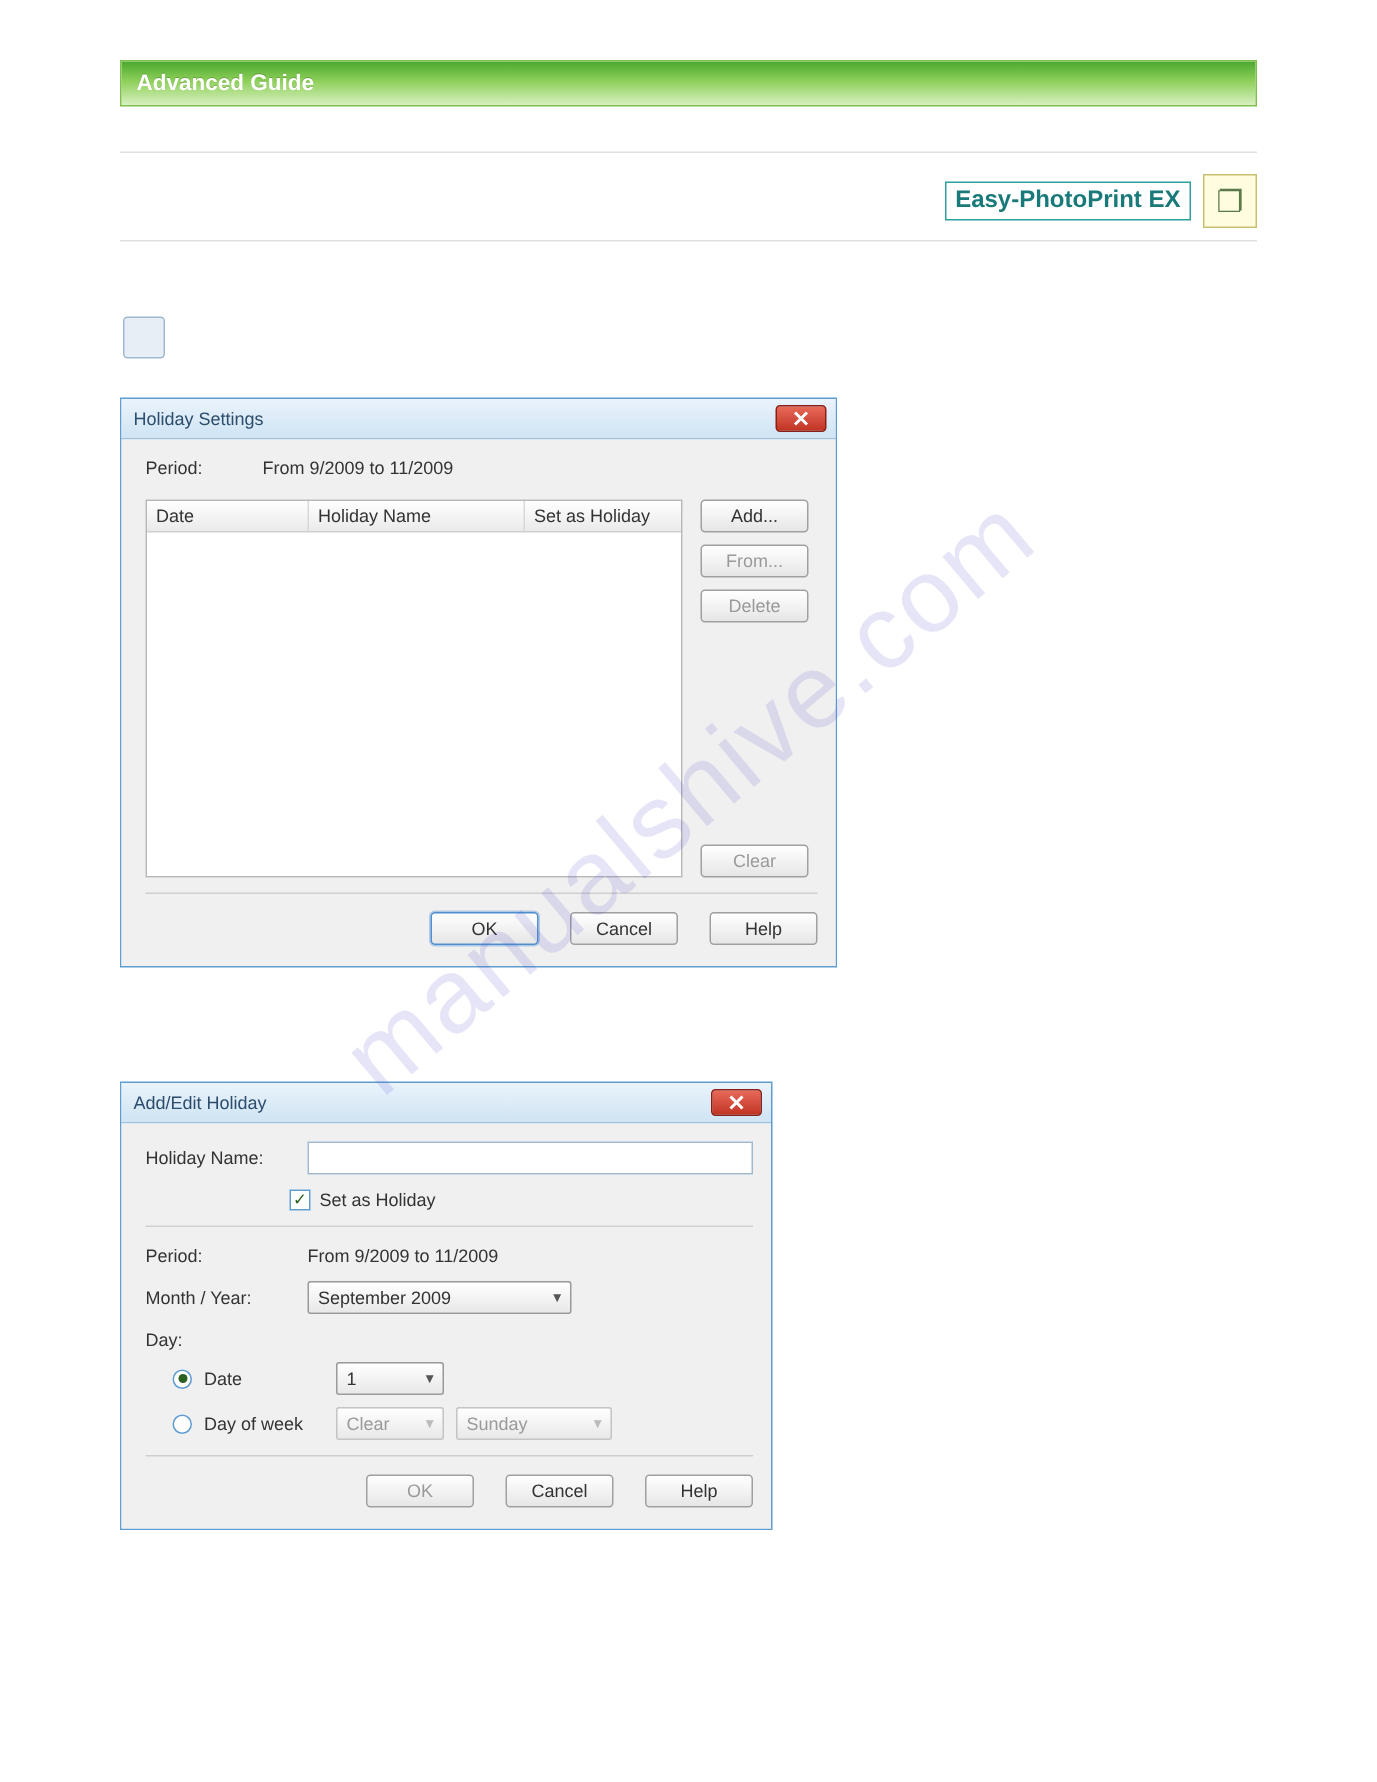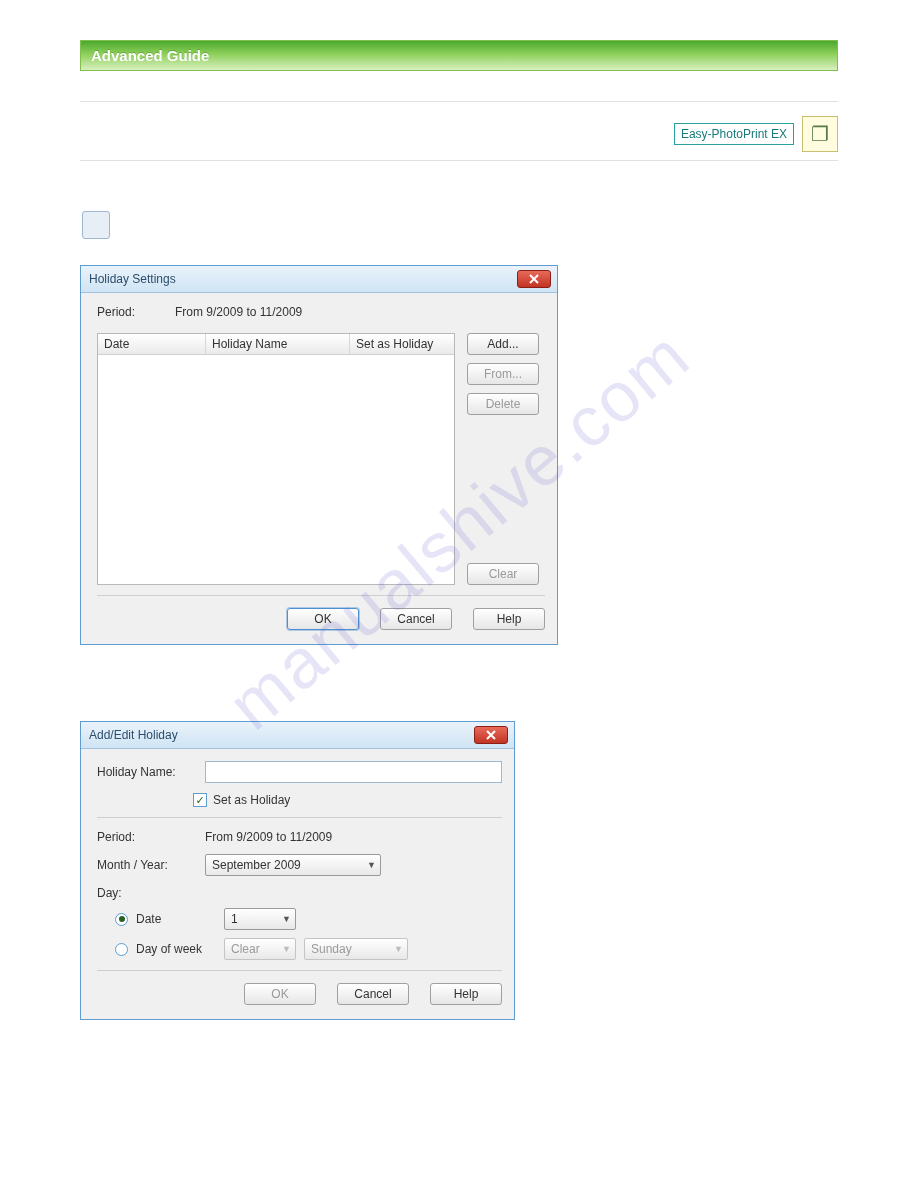--- a/index.html
+++ b/index.html
@@ -33,22 +33,22 @@
   .app-badge-row {
     display: flex;
     justify-content: flex-end;
     align-items: center;
     gap: 8px;
     padding: 14px 0 8px 0;
   }
   .app-badge-text {
     border: 1px solid #2aa0a0;
     color: #1a7a7a;
-    font-weight: normal;
-    font-size: 12px;
+    font-weight: bold;
+    font-size: 16px;
     padding: 3px 6px;
   }
   .app-badge-icon {
     border: 1px solid #c8c070;
     width: 36px; height: 36px;
     display: flex; align-items: center; justify-content: center;
     background: #fffce0;
   }
   .calendar-icon {
     font-size: 20px;

